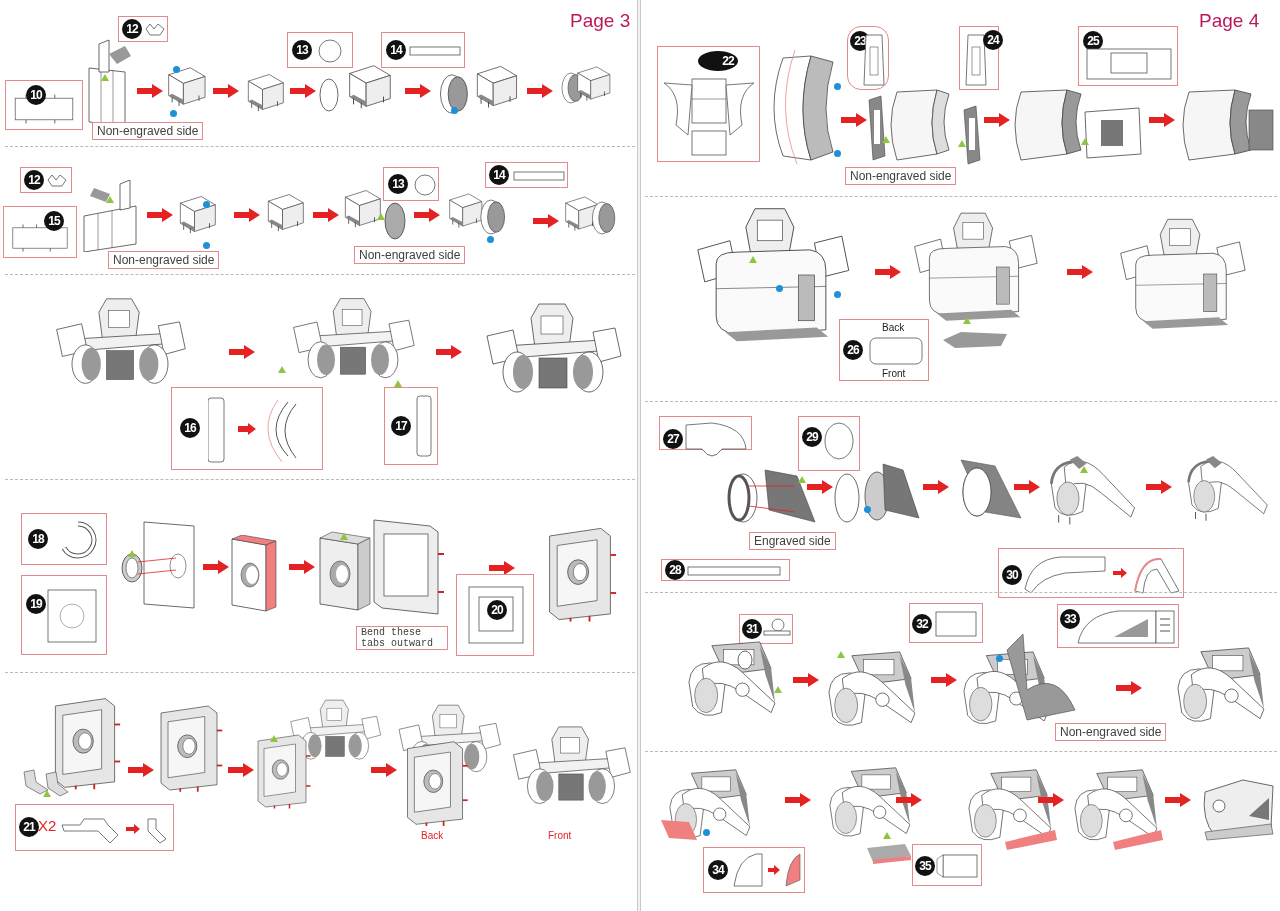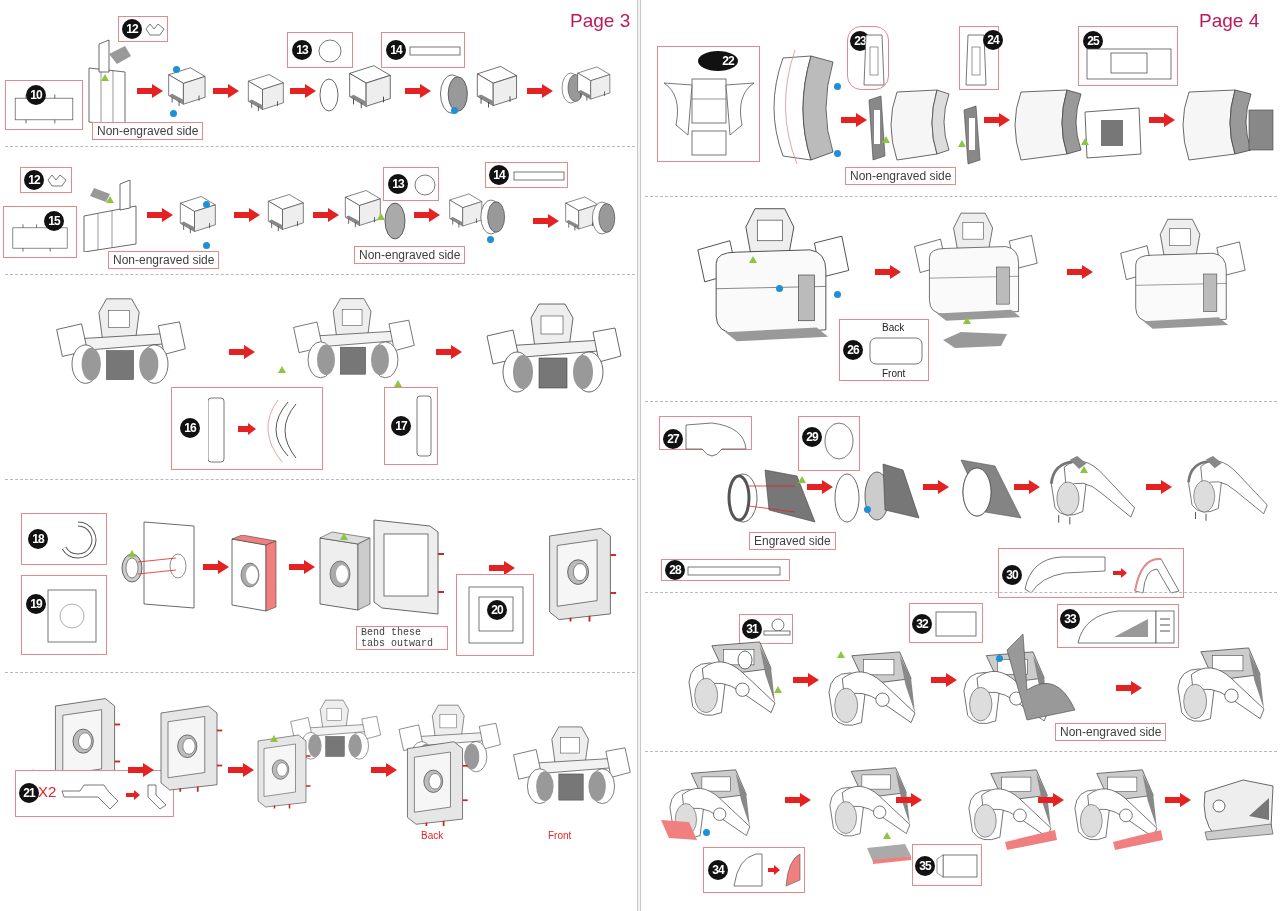--- a/index.html
+++ b/index.html
@@ -371,21 +371,21 @@
 
   <div>
     <svg class="illus" style="left:48px;top:696px" width="74" height="94">
         <use href="#frame"></use>
       </svg>
     <svg class="illus" style="left:20px;top:768px" width="50" height="30">
         <polygon points="4,4 14,2 16,14 28,22 20,26 6,18" fill="#ddd" stroke="#444" stroke-width="0.6"></polygon>
         <polygon points="26,6 36,4 38,16 48,24 40,28 28,20" fill="#ddd" stroke="#444" stroke-width="0.6"></polygon>
       </svg>
     <div class="green" style="left:43px;top:790px"></div>
-    <div class="box" style="left:15px;top:770px;width:159px;height:47px;">
+    <div class="box" style="left:15px;top:804px;width:159px;height:47px;">
       <div class="badge" style="left:3px;top:12px;">21</div>
       <div class="x2" style="left:22px;top:12px;">X2</div>
       <svg class="illus" style="left:44px;top:4px" width="110" height="38">
         <path d="M2,16 L20,16 L24,10 L44,10 L48,16 L58,26 L50,34 L38,22 L24,22 L4,22 Z" fill="#fff" stroke="#555" stroke-width="0.8"></path>
         <polygon points="66,18 74,18 74,15 80,20 74,25 74,22 66,22" fill="#e52222"></polygon>
         <path d="M88,10 L96,10 L96,20 L106,30 L100,34 L88,22 Z" fill="#fff" stroke="#555" stroke-width="0.8"></path>
       </svg>
     </div>
     <svg class="arrow" style="left:128px;top:763px">
         <use href="#arrowR"></use>

